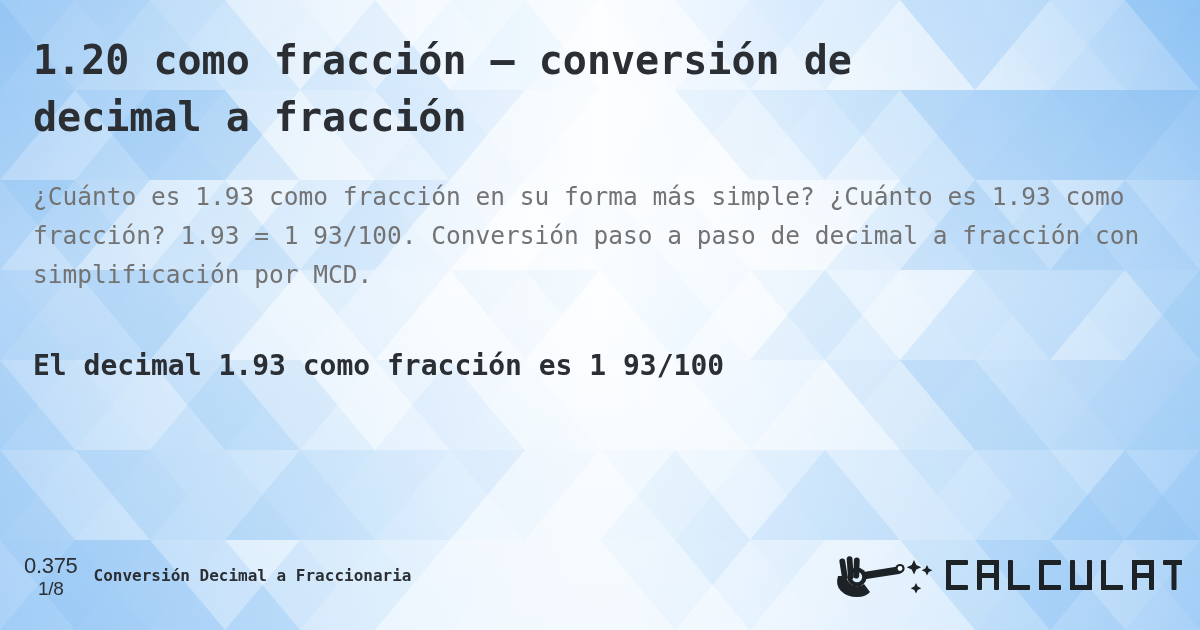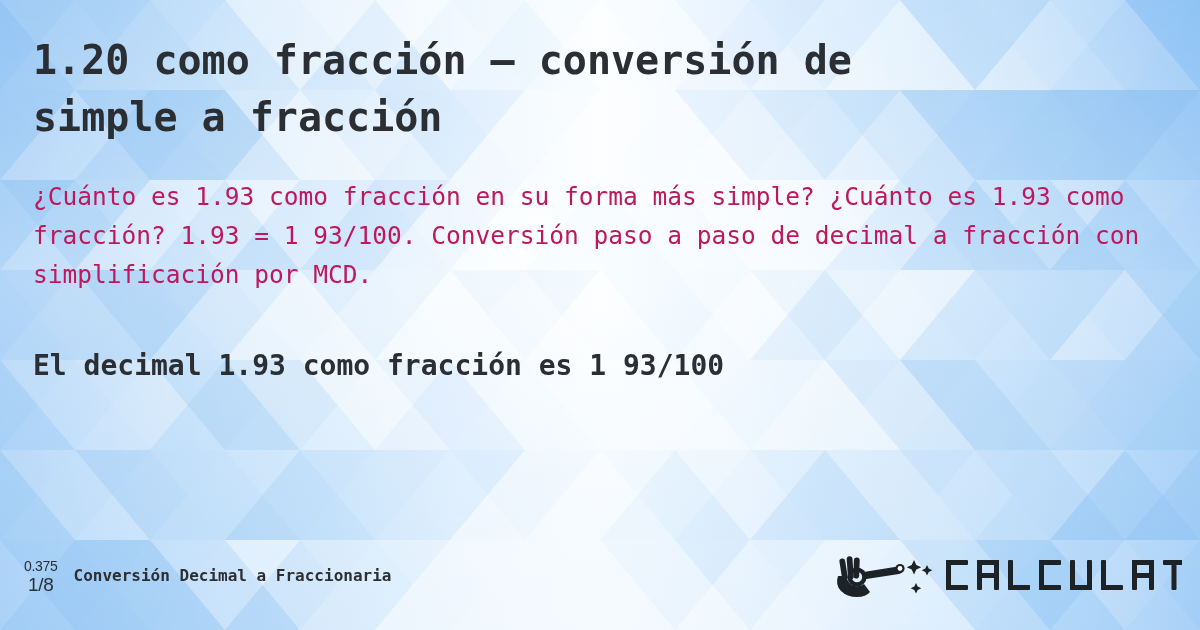--- a/index.html
+++ b/index.html
@@ -53,21 +53,21 @@
 
   .lede {
     position: absolute;
     left: 33px;
     top: 177px;
     width: 1120px;
     font-family: "DejaVu Sans Mono", monospace;
     font-weight: normal;
     font-size: 24.5px;
     line-height: 39px;
-    color: #be185d;
+    color: #737373;
   }
 
   .answer {
     position: absolute;
     left: 33px;
     top: 347px;
     font-family: "DejaVu Sans Mono", monospace;
     font-weight: bold;
     font-size: 28px;
     line-height: 38px;
@@ -96,21 +96,21 @@
 
   .frac-logo {
     font-family: "Liberation Sans", sans-serif;
     color: #2b2f33;
     text-align: center;
     line-height: 1.0;
     margin-right: 16px;
     padding-top: 2px;
   }
   .frac-logo .num {
-    font-size: 14px;
+    font-size: 22px;
     display: block;
     letter-spacing: -0.3px;
   }
   .frac-logo .den {
     font-size: 19px;
     display: block;
     margin-top: 2px;
     letter-spacing: -0.3px;
   }
 
@@ -537,21 +537,21 @@
         <polygon points="1200,720 1350,720 1275,810" fill="#ffffff" fill-opacity="0.000"></polygon>
         <polygon points="1275,720 1425,720 1350,810" fill="#6fb2ef" fill-opacity="0.418"></polygon>
         <polygon points="1275,810 1350,720 1425,810" fill="#ffffff" fill-opacity="0.000"></polygon>
       </g>
     <rect x="0" y="0" width="1200" height="630" fill="url(#baseGradV)"></rect>
   </svg>
 
   <div id="content">
 
     <div class="title"><span>1.20 como fracción – conversión de</span>
-<span>simple a fracción</span></div>
+<span>decimal a fracción</span></div>
 
     <div class="lede">¿Cuánto es 1.93 como fracción en su forma más simple? ¿Cuánto es 1.93 como fracción? 1.93 = 1 93/100. Conversión paso a paso de decimal a fracción con simplificación por MCD.</div>
 
     <div class="answer">El decimal 1.93 como fracción es 1 93/100</div>
 
     <div class="footer">
 
       <div class="footer-left">
         <div class="frac-logo">
           <span class="num">0.375</span>

